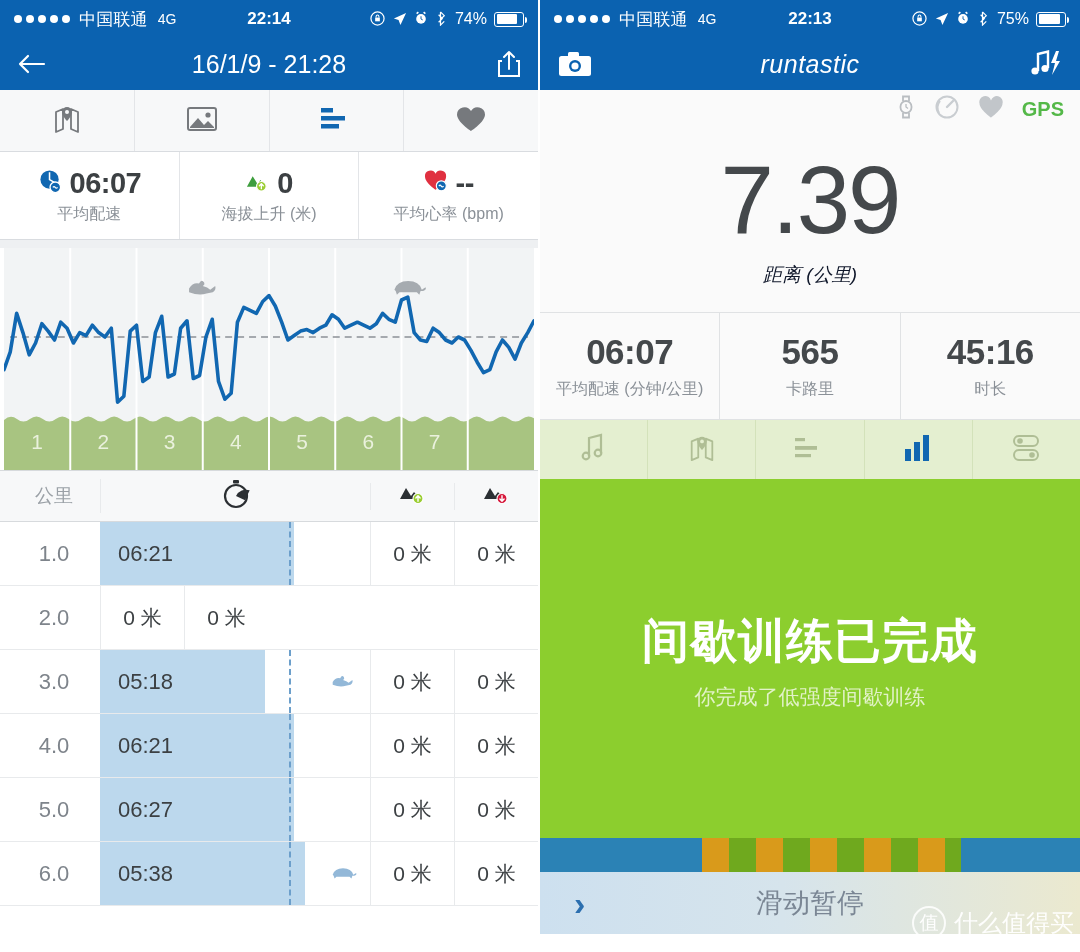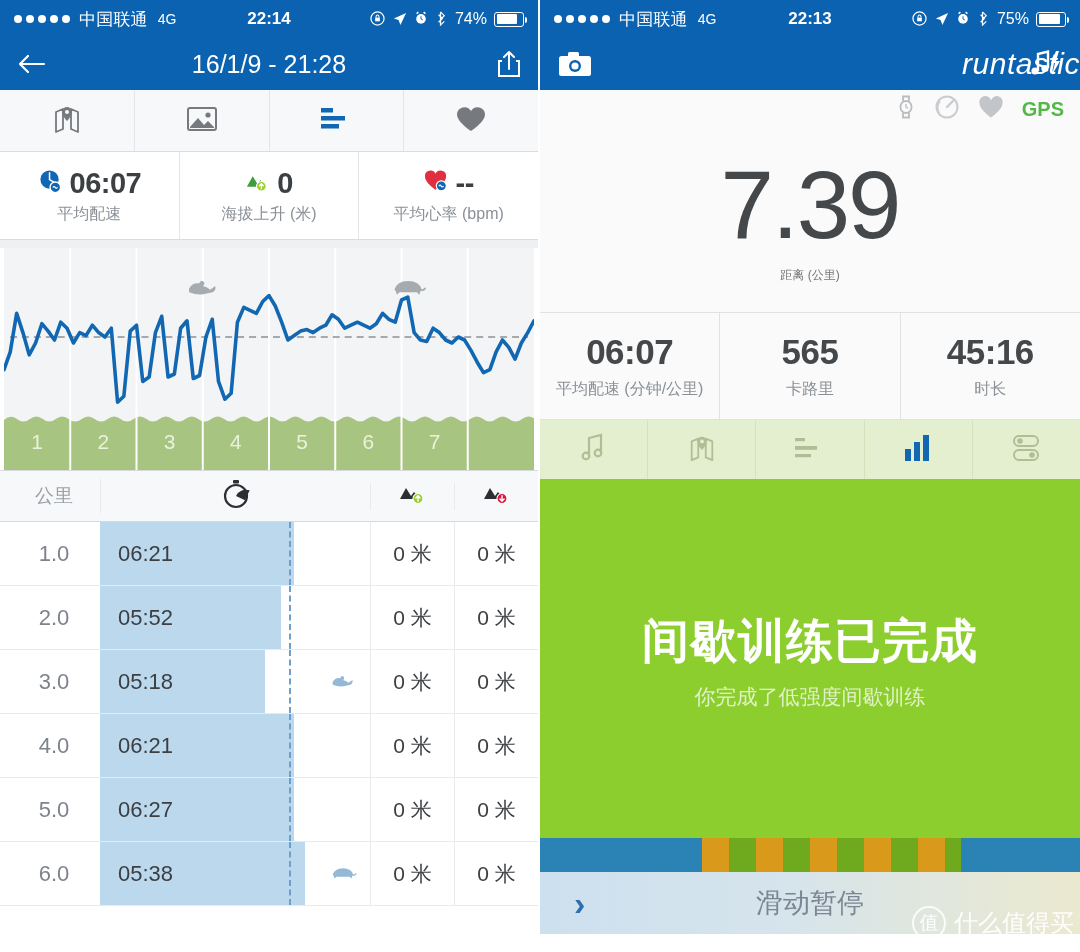--- a/index.html
+++ b/index.html
@@ -68,26 +68,26 @@
   .pacebar { position:absolute; left:0; top:0; bottom:0; background:#BCD8ED; }
   .pacetext { position: relative; z-index: 2; font-size: 22px; color:#3C4043; padding-left: 18px; }
   .avgline { position:absolute; top:0; bottom:0; width:0; border-left: 2px dashed #6C9FCB; z-index: 3; }
   .critter { position:absolute; z-index:4; right: 12px; top:50%; transform: translateY(-50%); }
   .c-elev { width: 84px; display:flex; align-items:center; justify-content:center; font-size: 21px; color:#3C4043; border-left: 1px solid #E8EAEC; }
   .lap-header .c-elev { border-left:1px solid #E8EAEC; }
   .c-pace-head { flex:1; display:flex; align-items:center; justify-content:center; border-left:1px solid #E8EAEC; }
 
   
   .rt-navbar { height: 52px; background:#0B62B0; display:flex; align-items:center; padding: 0 18px; position:relative; }
-  .rt-logo { position:absolute; left:0; right:0; text-align:right; color:#fff; font-size: 30px; font-style: italic; font-weight: 500; letter-spacing:.5px; }
+  .rt-logo { position:absolute; left:0; right:0; text-align:center; color:#fff; font-size: 25px; font-style: italic; font-weight: 500; letter-spacing:.5px; }
   .sensorrow { height: 38px; background:#FAFAFA; display:flex; align-items:center; justify-content:flex-end; gap: 18px; padding-right: 16px; }
   .gps-txt { color:#54B848; font-size: 20px; font-weight:bold; }
   .bigstat { height: 184px; background:#FAFAFA; display:flex; flex-direction:column; align-items:center; justify-content:center; }
   .bigval { font-size: 96px; font-weight: 400; color:#44484B; letter-spacing: -2px; line-height: 1; }
-  .biglabel { font-size: 12px; color:#737373; margin-top: 14px; }
+  .biglabel { font-size: 19px; color:#0f172a; margin-top: 14px; font-style: italic; }
   .rt-stats { height: 108px; background:#FAFAFA; display:flex; border-top:1px solid #E0E2E4; border-bottom:1px solid #E0E2E4; }
   .rt-cell { flex:1; display:flex; flex-direction:column; align-items:center; justify-content:center; border-right:1px solid #E0E2E4; }
   .rt-cell:last-child { border-right:none; }
   .rt-val { font-size: 35px; font-weight:bold; color:#44484B; letter-spacing:-.5px; }
   .rt-lab { font-size: 16px; color:#8A9097; margin-top: 7px; }
   .rt-tabs { height: 62px; background:#E4EFD0; display:flex; border-bottom: 3px solid #8CCE2E; }
   .rt-tabs .tab { flex:1; display:flex; align-items:center; justify-content:center; border-right:1px solid #D3E2BA; cursor:pointer; }
   .rt-tabs .tab:last-child { border-right:none; }
   .greenarea { background:#8CCE2E; height: 356px; display:flex; flex-direction:column; align-items:center; justify-content:center; }
   .gtitle { font-size: 47px; color:#fff; font-weight:bold; letter-spacing: 1px; }
@@ -325,25 +325,20 @@
           <div class="c-pace">
             <div class="pacebar" style="width:72%"></div>
             <div class="avgline" style="left:70%"></div>
             <span class="pacetext">06:21</span>
           </div>
           <div class="c-elev">0 米</div>
           <div class="c-elev">0 米</div>
         </div>
         <div class="lap-row">
           <div class="c-km">2.0</div>
-          <div class="c-pace">
-            <div class="pacebar" style="width:67%"></div>
-            <div class="avgline" style="left:70%"></div>
-            <span class="pacetext">05:52</span>
-          </div>
           <div class="c-elev">0 米</div>
           <div class="c-elev">0 米</div>
         </div>
         <div class="lap-row">
           <div class="c-km">3.0</div>
           <div class="c-pace">
             <div class="pacebar" style="width:61%"></div>
             <div class="avgline" style="left:70%"></div>
             <span class="pacetext">05:18</span>
             <span class="critter"><svg width="30" height="20" viewBox="-16 -10 32 20">

